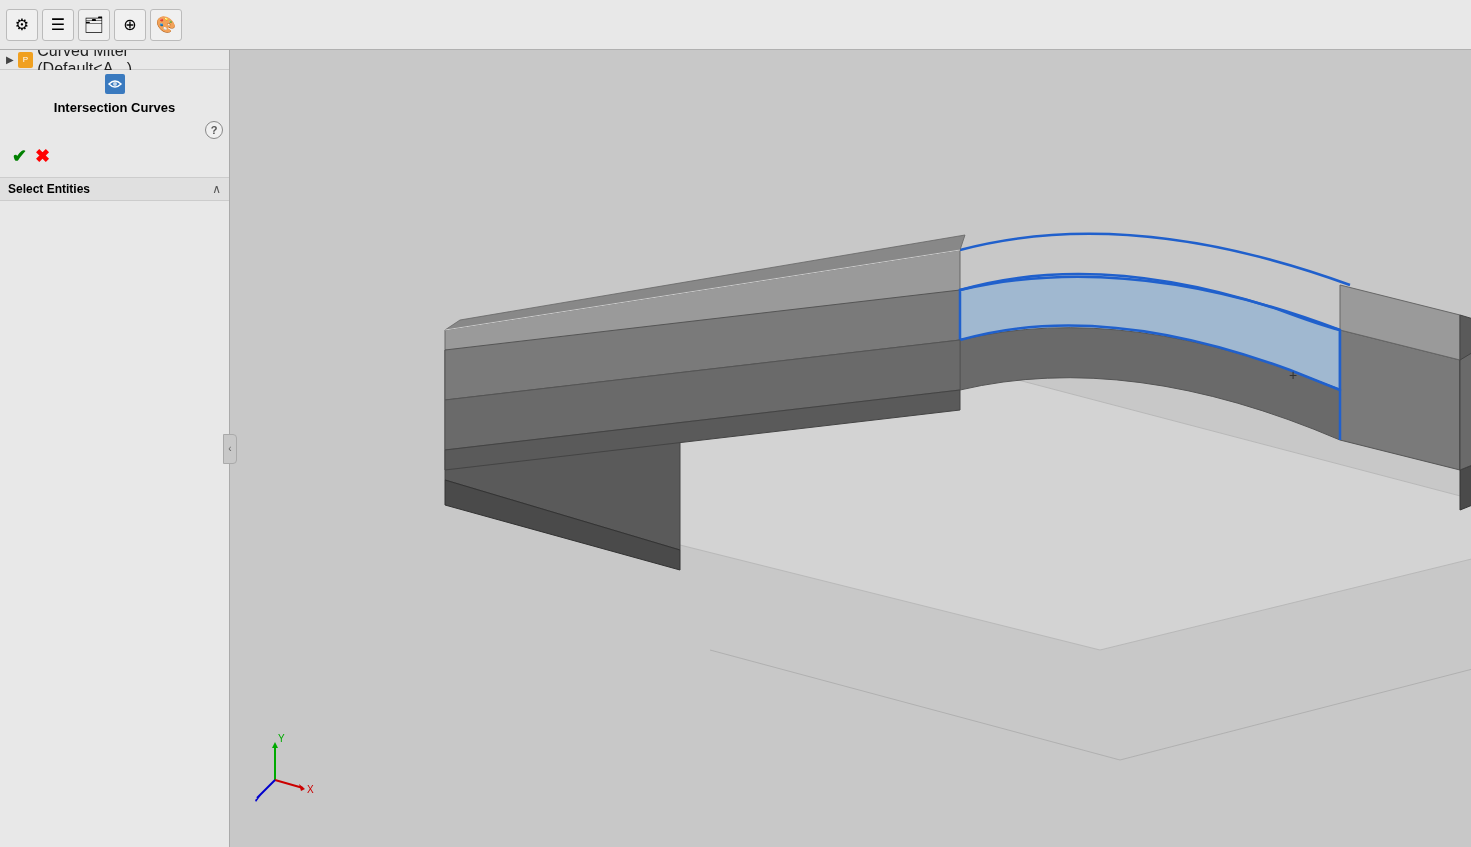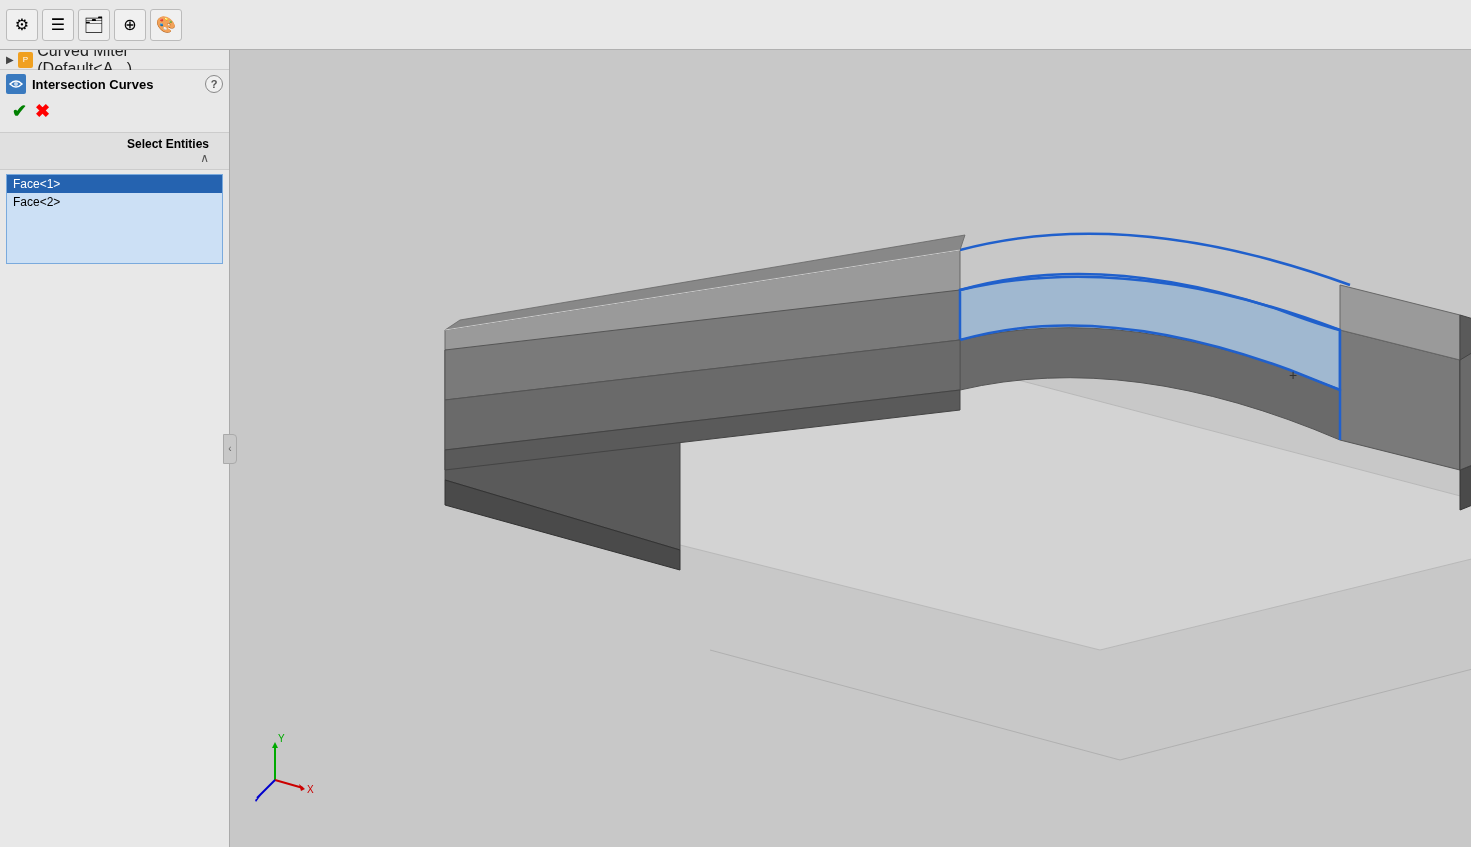--- a/index.html
+++ b/index.html
@@ -48,20 +48,21 @@
     #feature-panel {
       background: #e8e8e8;
       padding: 4px 6px;
       border-bottom: 1px solid #ccc;
     }
     #feature-title-row {
       display: flex;
       align-items: center;
       gap: 6px;
       margin-bottom: 4px;
+      flex-direction: column;
     }
     .feature-icon {
       width: 20px; height: 20px;
       background: #3a7abf;
       border-radius: 2px;
       display: flex; align-items: center; justify-content: center;
       color: white; font-size: 10px; font-weight: bold;
     }
     #feature-title {
       font-weight: bold;
@@ -83,27 +84,26 @@
       display: flex;
       gap: 8px;
       padding: 2px 6px 6px;
     }
     .ok-btn { color: green; font-size: 18px; cursor: pointer; font-weight: bold; }
     .cancel-btn { color: red; font-size: 18px; cursor: pointer; font-weight: bold; }
 
     
     #select-entities-header {
       display: flex;
-      align-items: flex-end;
+      align-items: center;
       justify-content: space-between;
-      padding: 4px 20px;
+      padding: 4px 8px;
       background: #e0e0e0;
       border-bottom: 1px solid #ccc;
       cursor: pointer;
-      flex-direction: column;
     }
     #select-entities-title {
       font-weight: bold;
       font-size: 12px;
     }
     .collapse-arrow { font-size: 12px; color: #555; }
 
     
     #entities-list {
       background: #cce0f5;
@@ -212,24 +212,20 @@
         <span class="ok-btn">✔</span>
         <span class="cancel-btn">✖</span>
       </div>
     </div>
 
     <div id="select-entities-header">
       <span id="select-entities-title">Select Entities</span>
       <span class="collapse-arrow">∧</span>
     </div>
 
-    <div id="entities-list">
-      <div class="entity-item selected">Face&lt;1&gt;</div>
-      <div class="entity-item">Face&lt;2&gt;</div>
-    </div>
 
     <div id="collapse-handle">‹</div>
   </div>
 
   <div id="viewport">
     <svg id="model-svg" viewBox="0 0 1241 797" xmlns="http://www.w3.org/2000/svg">
 
       <polygon points="230,440 870,600 1360,480 750,320" fill="#d8d8d8" stroke="#aaaaaa" stroke-width="0.8" opacity="0.7"></polygon>
 
       <polygon points="215,300 215,430 450,500 450,370" fill="#5a5a5a" stroke="#444" stroke-width="1"></polygon>

